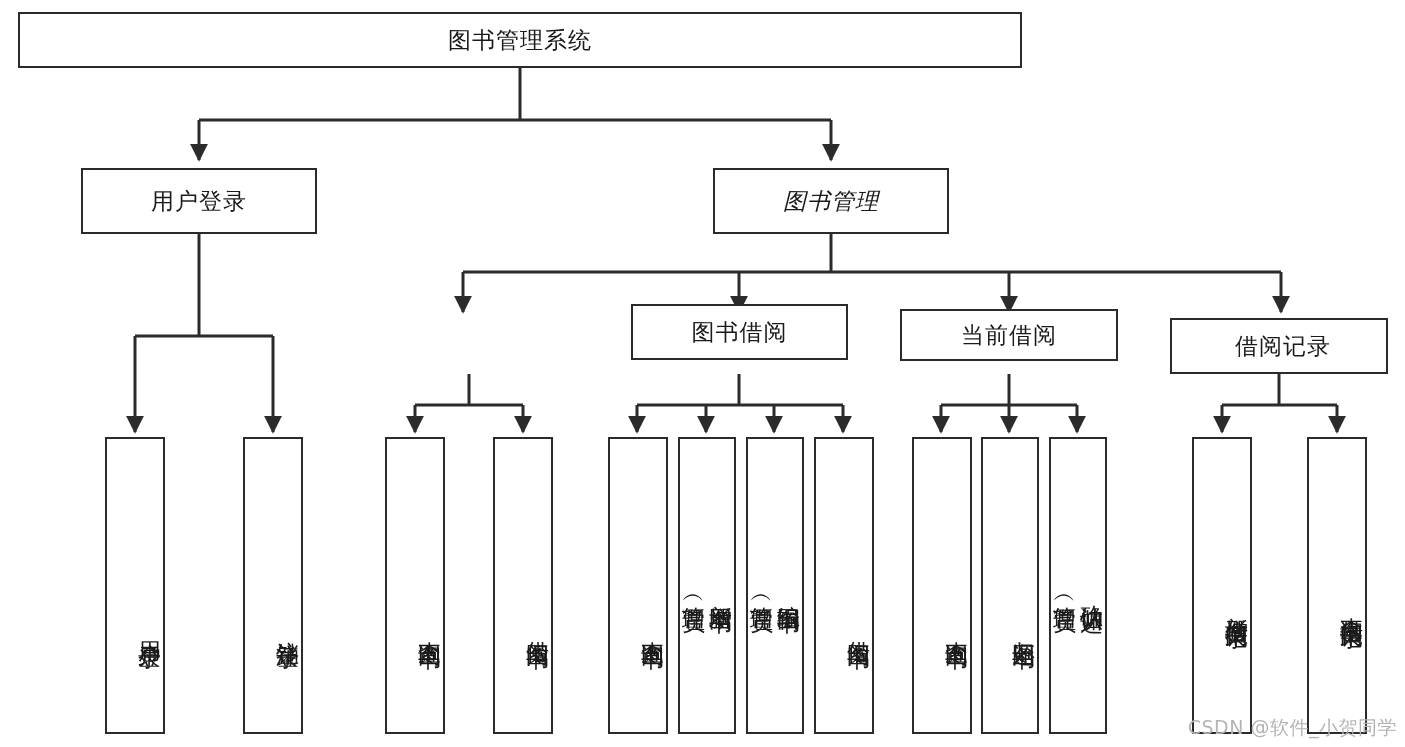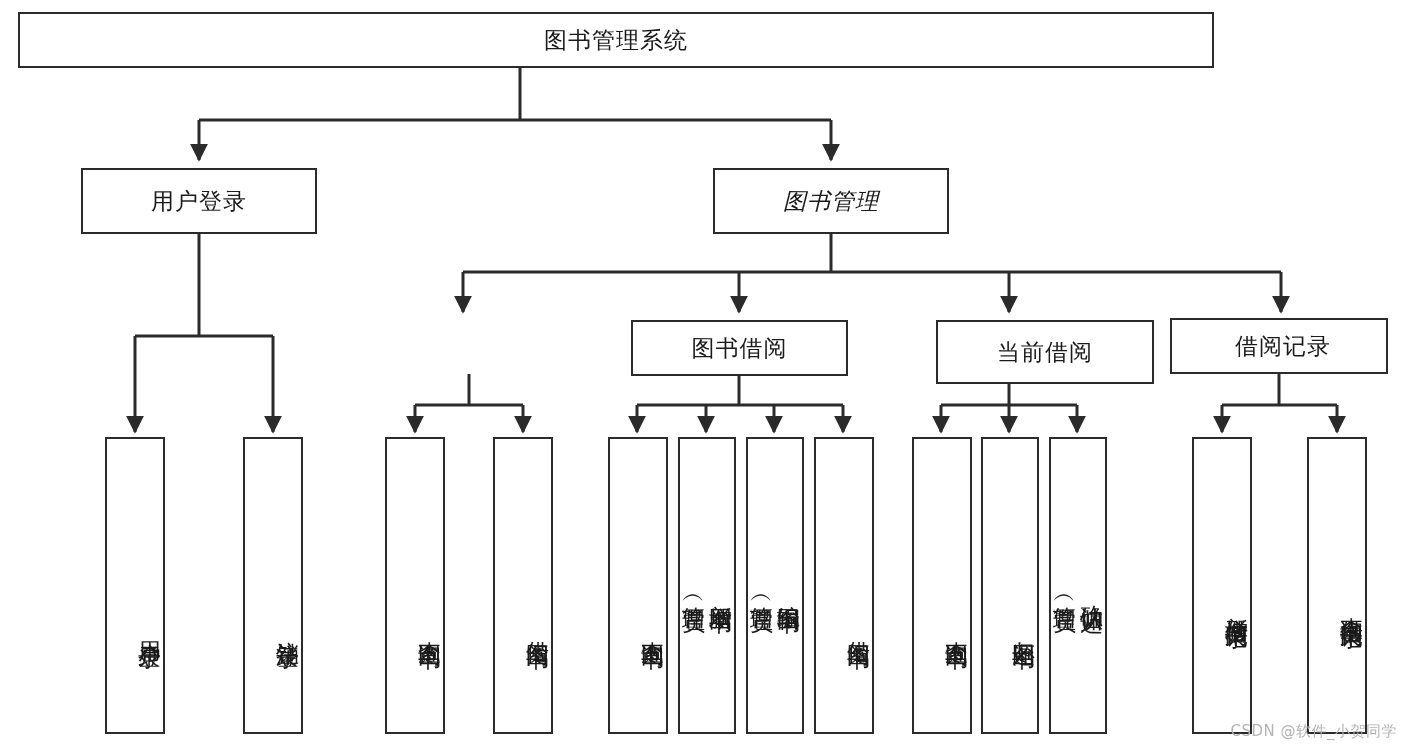--- a/index.html
+++ b/index.html
@@ -48,21 +48,21 @@
     align-items: flex-start;
     justify-content: center;
   }
   .node .label {
     white-space: pre;
   }
   #watermark {
     position: absolute;
     right: 8px;
     bottom: 6px;
-    font-size: 15px;
+    font-size: 19px;
     color: #b4b4b4;
     letter-spacing: 0.5px;
     white-space: nowrap;
   }
 </style>
 </head>
 <body>
 
 <div id="canvas">
 
@@ -109,35 +109,35 @@
       <path d="M 1009 405 L 1009 432" marker-end="url(#arrow)"></path>
       <path d="M 1077 405 L 1077 432" marker-end="url(#arrow)"></path>
 
       <path d="M 1279 374 L 1279 405"></path>
       <path d="M 1222 405 L 1337 405"></path>
       <path d="M 1222 405 L 1222 432" marker-end="url(#arrow)"></path>
       <path d="M 1337 405 L 1337 432" marker-end="url(#arrow)"></path>
     </g>
   </svg>
 
-  <div class="node horiz" style="left:18px; top:12px; width:1196px; height:56px;">
+  <div class="node horiz" style="left:18px; top:12px; width:1004px; height:56px;">
     <span class="label">图书管理系统</span>
   </div>
 
   <div class="node horiz" style="left:81px; top:168px; width:236px; height:66px;">
     <span class="label">用户登录</span>
   </div>
   <div class="node horiz" style="left:713px; top:168px; width:236px; height:66px;font-style:italic;">
     <span class="label">图书管理</span>
   </div>
 
-  <div class="node horiz" style="left:631px; top:320px; width:217px; height:56px;">
+  <div class="node horiz" style="left:631px; top:304px; width:217px; height:56px;">
     <span class="label">图书借阅</span>
   </div>
-  <div class="node horiz" style="left:900px; top:320px; width:218px; height:64px;margin-left:36px;">
+  <div class="node horiz" style="left:900px; top:309px; width:218px; height:52px;">
     <span class="label">当前借阅</span>
   </div>
   <div class="node horiz" style="left:1170px; top:318px; width:218px; height:56px;padding-left:8px;">
     <span class="label">借阅记录</span>
   </div>
 
   <div class="node vert" style="left:105px; top:437px; width:60px; height:297px; padding-top:82px;">
     <span class="label">用户登录</span>
   </div>
   <div class="node vert" style="left:243px; top:437px; width:60px; height:297px; padding-top:82px;">

